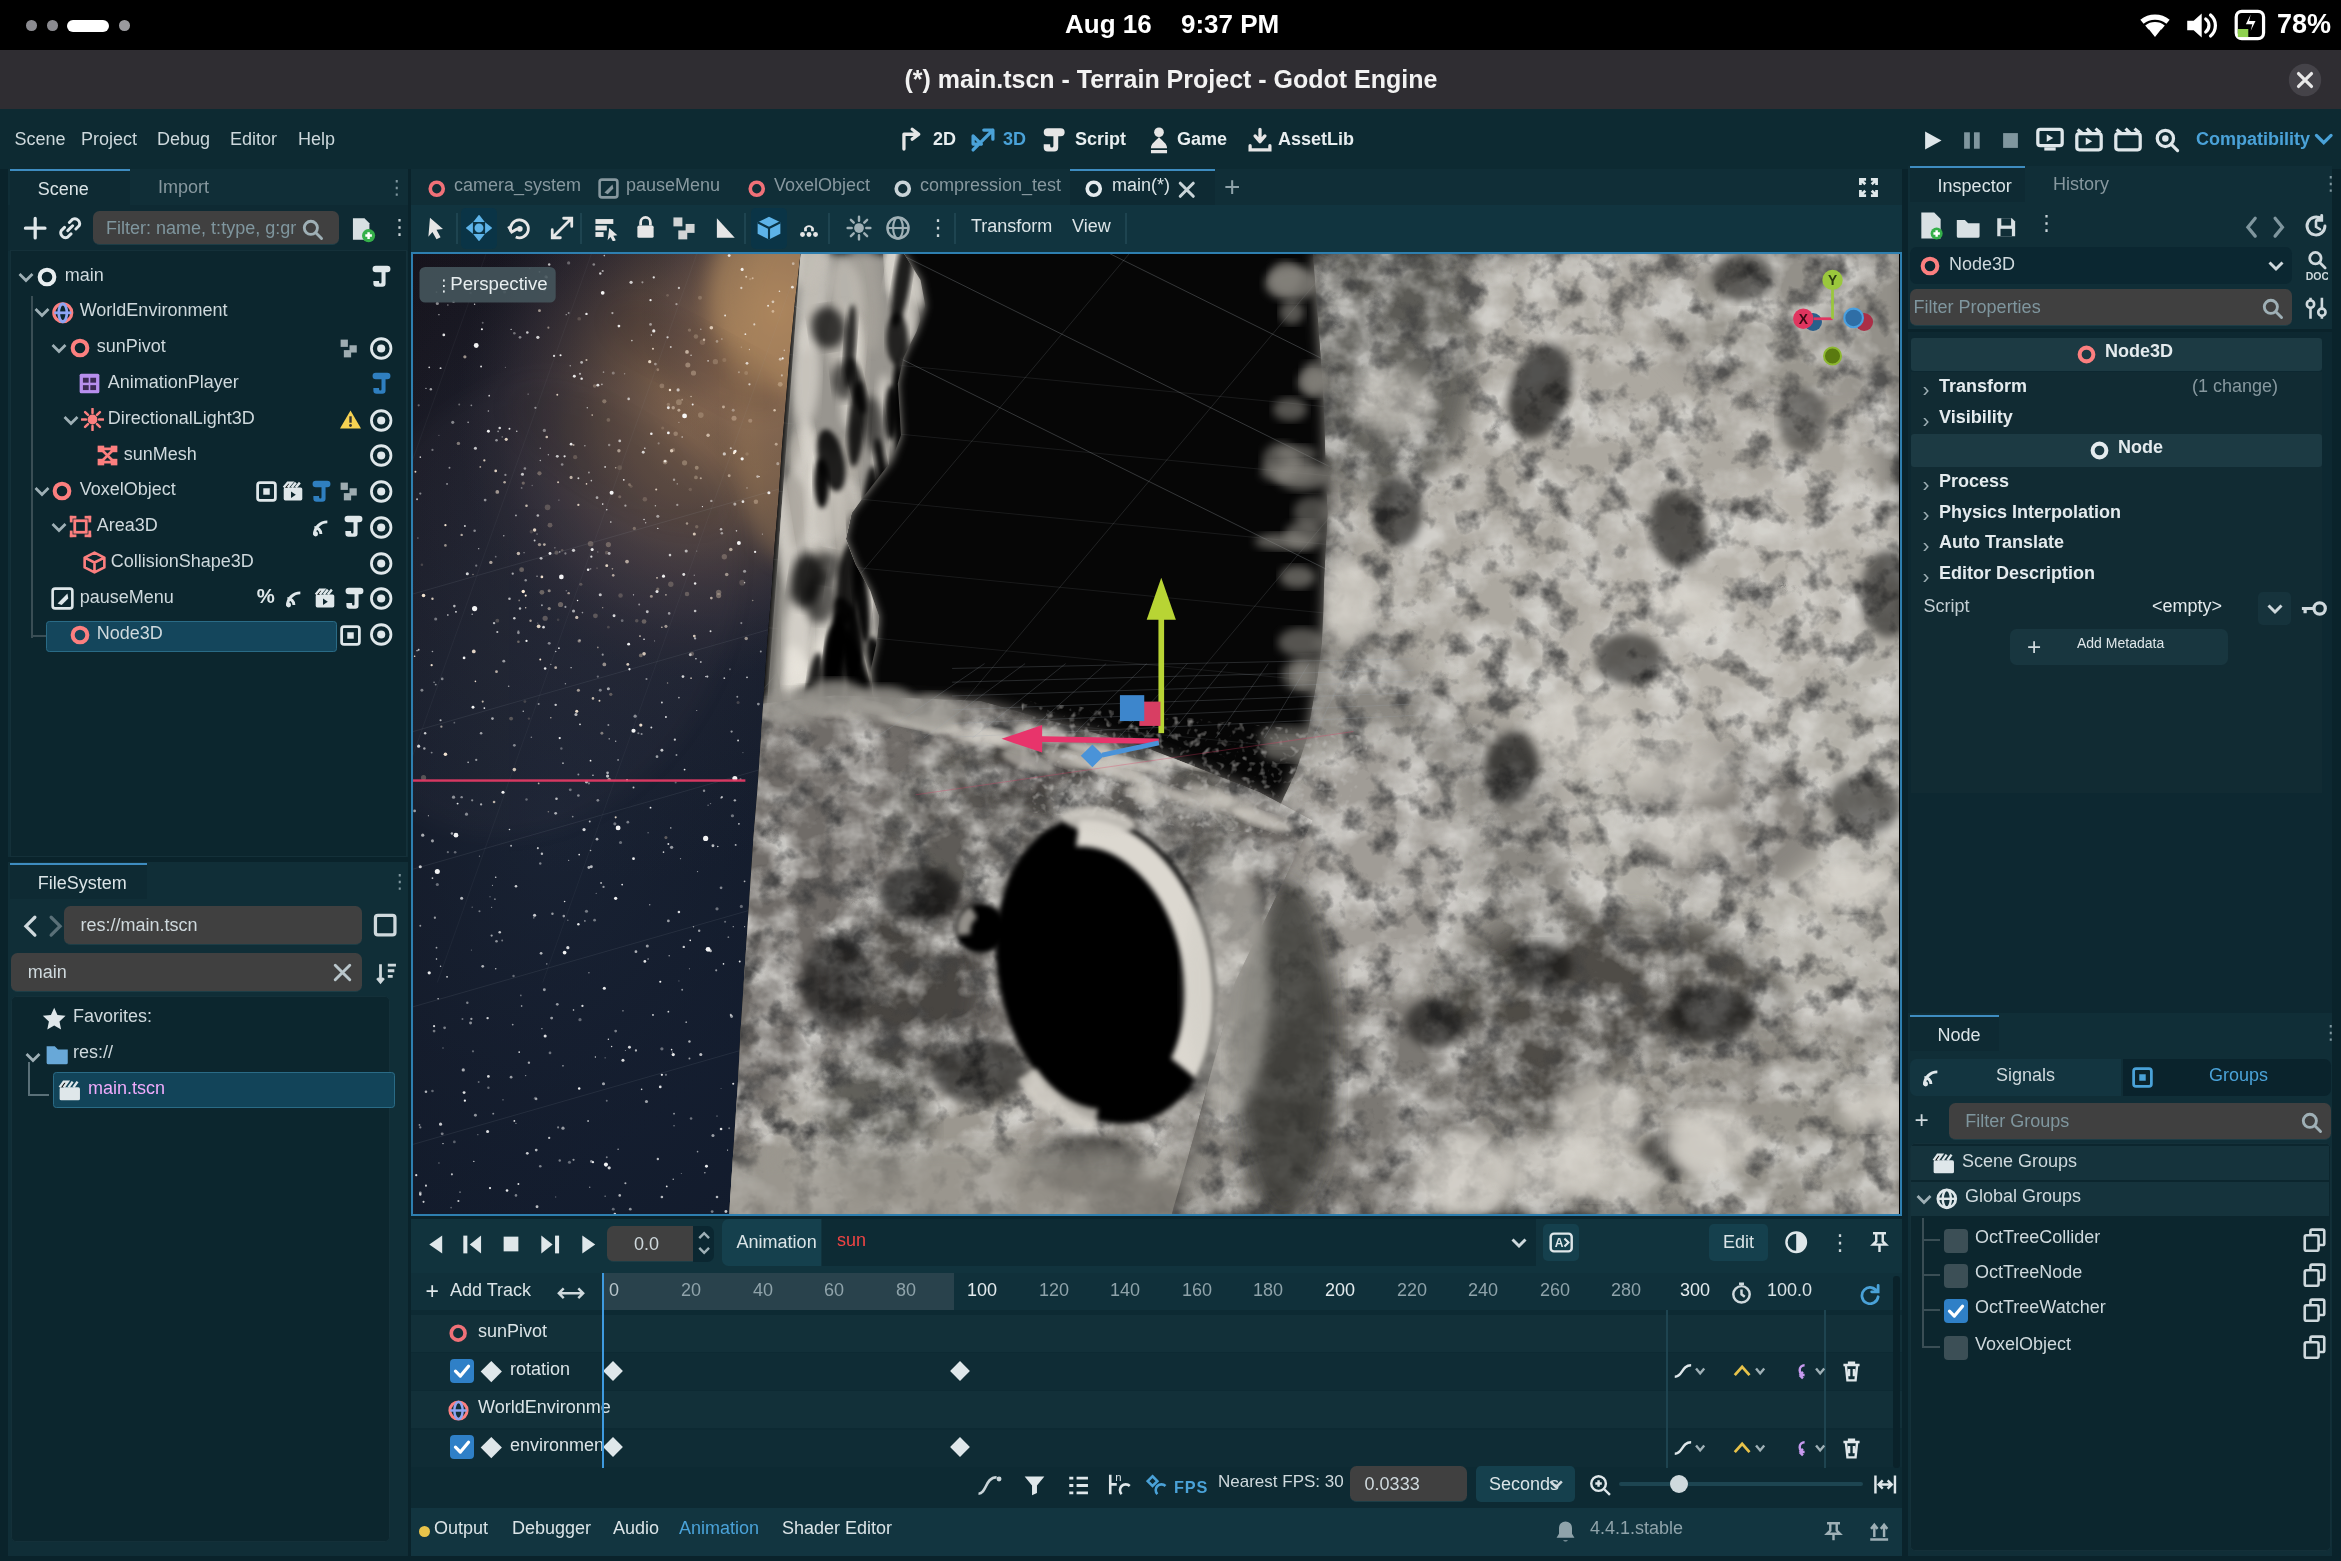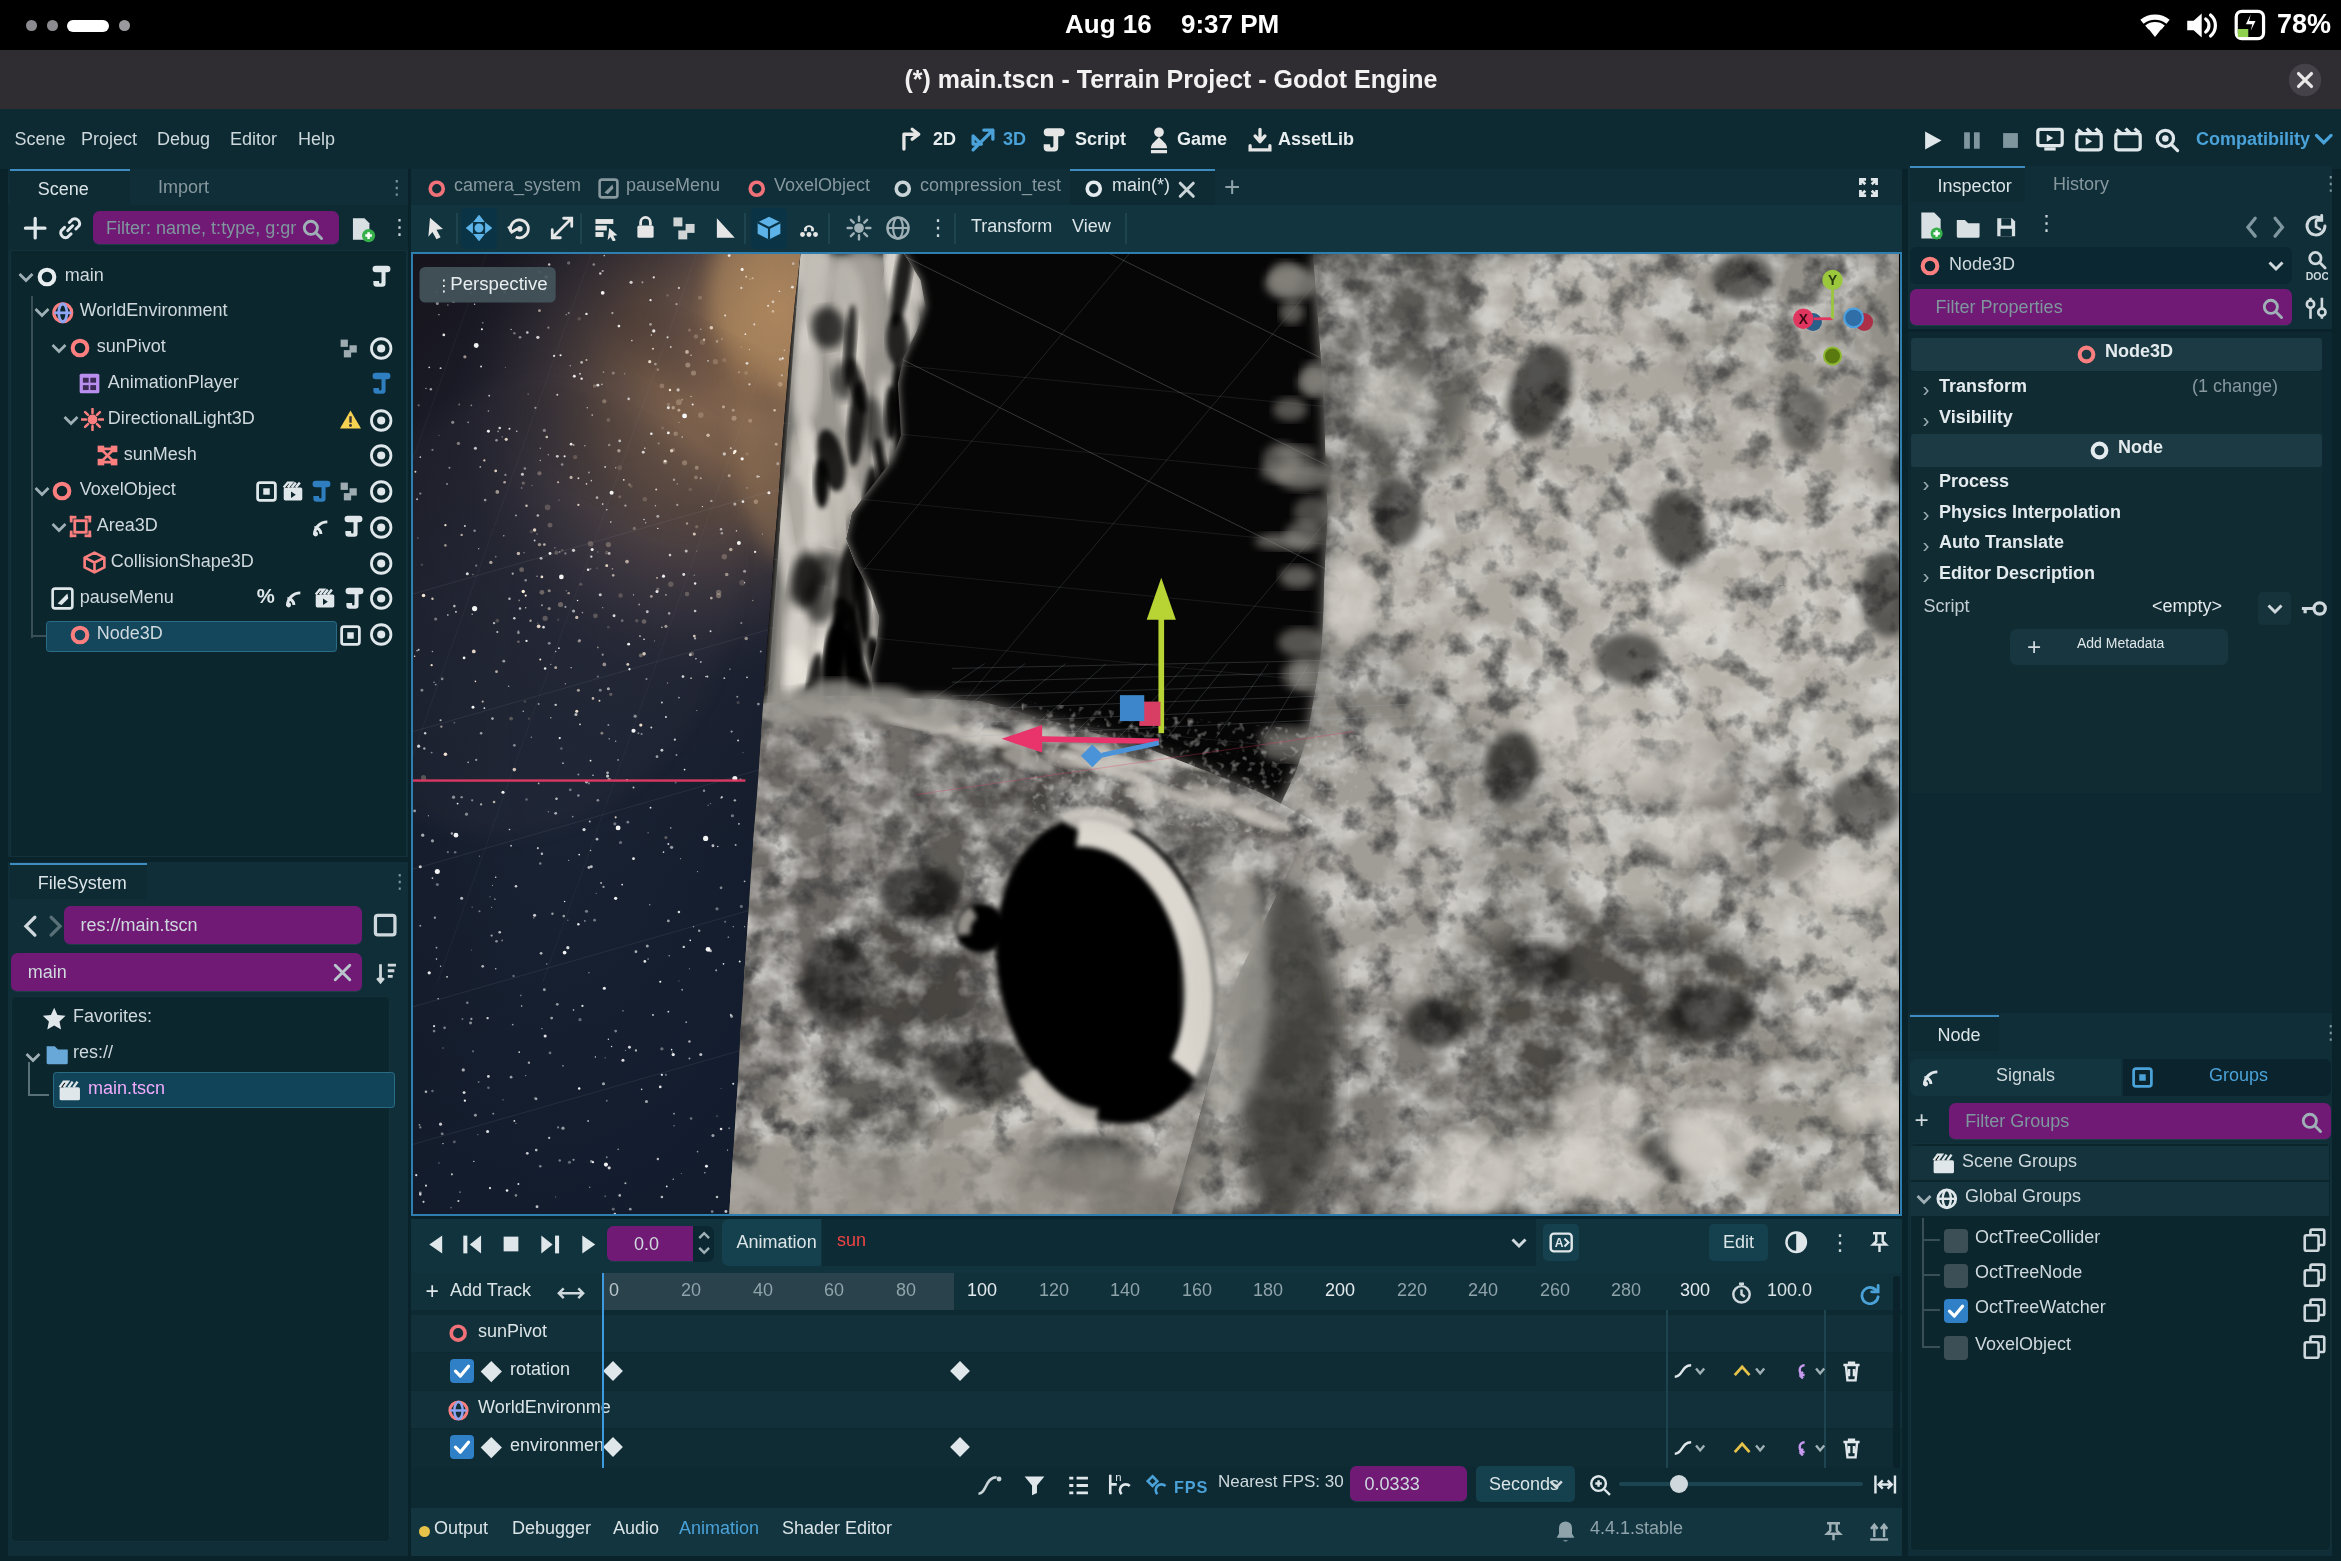--- a/index.html
+++ b/index.html
@@ -8,21 +8,21 @@
 .abs { position:absolute; }
 #root { position:relative; width:2342px; height:1561px; }
 
 #statusbar { left:0; top:0; width:2342px; height:50px; background:#000; }
 #titlebar { left:0; top:50px; width:2342px; height:59px; background:#2f2d32; }
 #menubar { left:0; top:109px; width:2342px; height:60px; background:#0d2a32; }
 .mitem { position:absolute; top:0; height:60px; line-height:60px; font-size:18px; color:#cdd8dc; }
 .dot { position:absolute; border-radius:50%; background:#8b8b90; }
 .tab { position:absolute; top:0; height:36px; line-height:37px; font-size:18px; color:#87989f; padding:0 28px; }
 .tab.sel { background:#0e2a33; color:#dbe4e7; border-top:2.4px solid #3e8cc0; }
-.input { position:absolute; background:#701a75; border-radius:6.5px; border-bottom:1.6px solid #1d3d46; color:#cfd9dd; font-size:18px; }
+.input { position:absolute; background:#404040; border-radius:6.5px; border-bottom:1.6px solid #1d3d46; color:#cfd9dd; font-size:18px; }
 </style>
 </head>
 <body>
 <div id="root">
   <div id="statusbar" class="abs">
     <div class="dot" style="left:26px;top:20.3px;width:10.6px;height:10.6px;"></div>
     <div class="dot" style="left:47px;top:20.3px;width:10.6px;height:10.6px;"></div>
     <div style="position:absolute;left:67px;top:19.5px;width:42px;height:12.2px;border-radius:6.5px;background:#fff;"></div>
     <div class="dot" style="left:119px;top:20.3px;width:10.6px;height:10.6px;background:#9a9a9e;"></div>
     <div style="position:absolute;left:1065px;top:0;height:50px;line-height:49px;font-size:26px;font-weight:bold;color:#fff;">Aug 16</div>
@@ -1988,21 +1988,21 @@
     <div class="abs" style="left:41px;top:85px;font-size:18px;">Node3D</div>
     <svg class="abs" style="left:359px;top:91px;" width="18" height="13" viewBox="0 0 22 16">
         <path d="M3 3 l8 8 8-8" fill="none" stroke="#cfd9dd" stroke-width="3.6"></path>
       </svg>
     <svg class="abs" style="left:396px;top:80px;" width="24.4" height="33" viewBox="0 0 30 40">
         <circle cx="14" cy="11" r="7" fill="none" stroke="#cfd9dd" stroke-width="3.4"></circle>
         <path d="M19 16 l7 7" stroke="#cfd9dd" stroke-width="3.4" stroke-linecap="round"></path>
         <text x="2" y="38" font-size="13" font-weight="bold" fill="#cfd9dd" font-family="Liberation Sans">DOC</text>
       </svg>
 
-    <div class="input" style="left:1.6px;top:120px;width:382px;height:37px;line-height:37px;padding-left:26px;color:#7f969e;">Filter Properties</div>
+    <div class="input" style="left:1.6px;top:120px;width:382px;height:37px;line-height:37px;padding-left:4px;color:#7f969e;">Filter Properties</div>
     <svg class="abs" style="left:353px;top:128px;" width="23" height="23" viewBox="0 0 28 28">
         <circle cx="12" cy="12" r="8" fill="none" stroke="#9fb0b6" stroke-width="3.5"></circle>
         <path d="M18 18 l7 7" stroke="#9fb0b6" stroke-width="3.5" stroke-linecap="round"></path>
       </svg>
     <svg class="abs" style="left:396px;top:127px;" width="24.4" height="24.4" viewBox="0 0 30 30">
         <g stroke="#cfd9dd" stroke-width="3.2">
           <path d="M8 2 v26 M22 2 v26"></path>
           <circle cx="8" cy="10" r="4.5" fill="#102e37"></circle>
           <circle cx="22" cy="20" r="4.5" fill="#102e37"></circle>
         </g>

